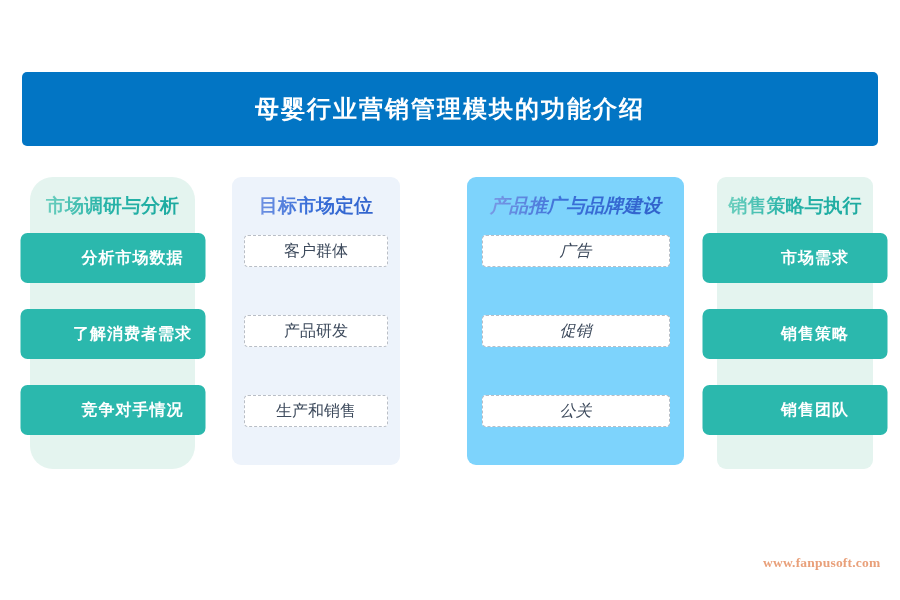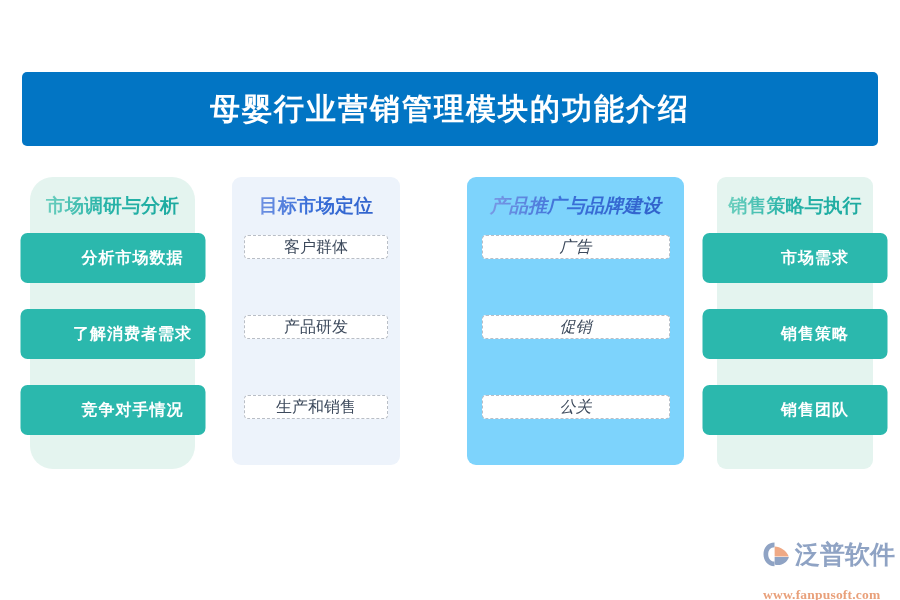--- a/index.html
+++ b/index.html
@@ -25,21 +25,21 @@
     height: 74px;
     background: #0275C4;
     border-radius: 5px;
     display: flex;
     align-items: center;
     justify-content: center;
     box-sizing: border-box;
   }
   .banner-title {
     color: #ffffff;
-    font-size: 30px;
+    font-size: 24px;
     font-weight: bold;
     letter-spacing: 2px;
     font-family: "Liberation Serif", "DejaVu Serif", serif;
     white-space: nowrap;
   }
 
   
   .columns {
     position: absolute;
     left: 0;
@@ -113,21 +113,21 @@
   .col-0 .item-filled:nth-of-type(3) { top: 152px; }
   .col-3 .item-filled:nth-of-type(1) { top: 0px; }
   .col-3 .item-filled:nth-of-type(2) { top: 76px; }
   .col-3 .item-filled:nth-of-type(3) { top: 152px; text-align: center; }
 
   
   .item-dashed {
     position: absolute;
     left: 50%;
     transform: translateX(-50%);
-    height: 24px;
+    height: 32px;
     background: #ffffff;
     border: 1px dashed #B9BEC6;
     border-radius: 4px;
     display: flex;
     align-items: center;
     justify-content: center;
     color: #3D4A5C;
     font-size: 16px;
     white-space: nowrap;
     font-family: "Liberation Serif", "DejaVu Serif", serif;
@@ -222,24 +222,14 @@
     <div class="items">
       <div class="item-filled">市场需求</div>
       <div class="item-filled">销售策略</div>
       <div class="item-filled">销售团队</div>
     </div>
   </div>
 
 </div>
 
 <div class="logo">
-  <div class="logo-row">
-    <span class="logo-mark">
-      <svg width="30" height="27" viewBox="0 0 30 27" xmlns="http://www.w3.org/2000/svg">
-        <path d="M12.5 1.5 C5.5 1.5 1.5 7 1.5 13.3 C1.5 19.6 5.5 25.3 12.5 25.3 L12.5 20.6 C8.3 20.6 6.2 17.2 6.2 13.3 C6.2 9.4 8.3 6.2 12.5 6.2 Z" fill="#8FA3C4"></path>
-        <path d="M12.6 5.4 C18.6 5.4 24.4 9.8 26.8 15.4 L12.6 15.4 Z" fill="#EFA985"></path>
-        <path d="M12.6 15.9 L26.9 15.9 C25.4 20.6 21.1 24.1 15.9 24.1 C14.7 24.1 13.6 23.9 12.6 23.5 Z" fill="#8FA3C4"></path>
-      </svg>
-    </span>
-    <span class="logo-word">泛普软件</span>
-  </div>
   <div class="logo-url">www.fanpusoft.com</div>
 </div>
 
 </body></html>

